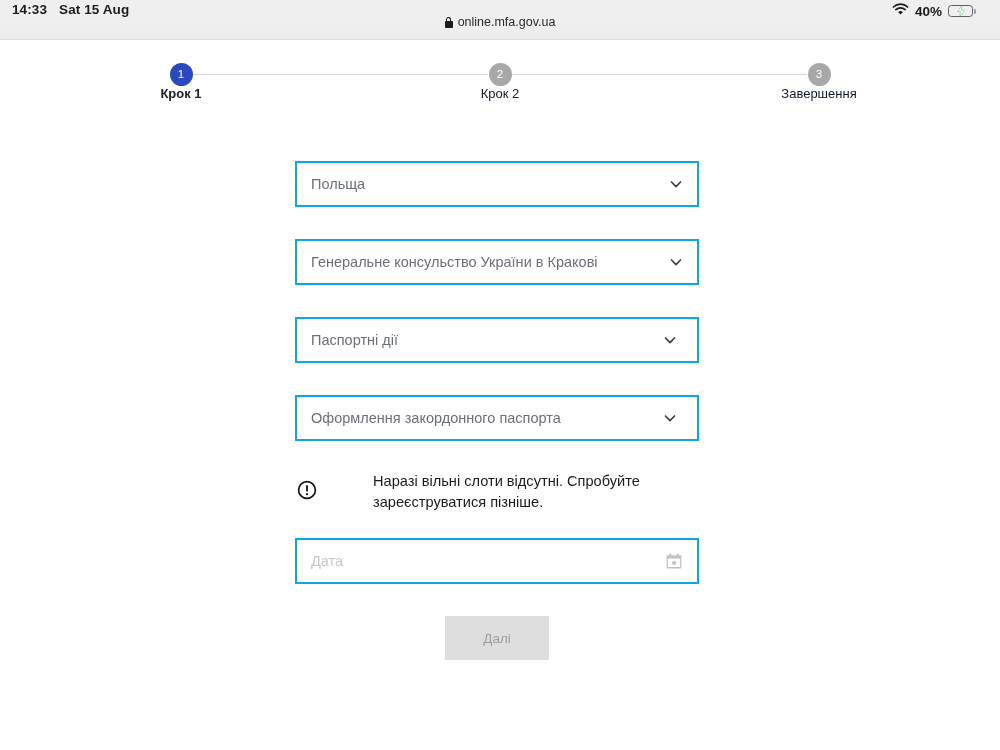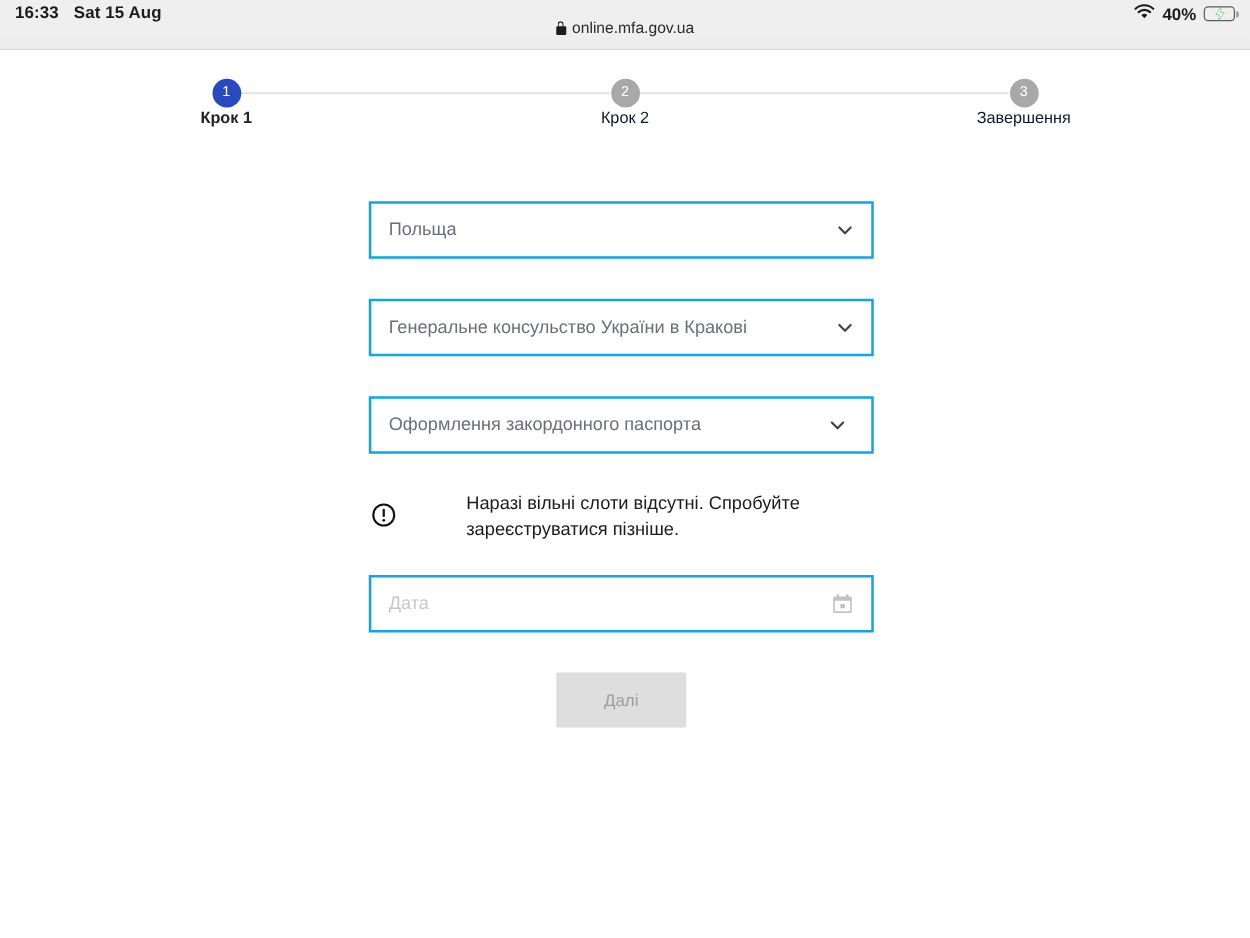--- a/index.html
+++ b/index.html
@@ -70,21 +70,21 @@
     top: 0; left: 1.6px;
     width: 4.8px; height: 5px;
     border: 1.4px solid #1c1c1e;
     border-bottom: none;
     border-radius: 3px 3px 0 0;
     box-sizing: border-box;
   }
 
   .sb-right {
     position: absolute;
-    right: 12px;
+    right: 27px;
     top: 3px;
     display: flex;
     align-items: center;
     gap: 6px;
     font-size: 13.5px;
     font-weight: bold;
     color: #1c1c1e;
   }
   .wifi-icon { display: block; }
   .battery {
@@ -263,21 +263,21 @@
     align-items: center;
     justify-content: center;
     cursor: default;
   }
 </style>
 </head>
 <body>
 
 <div class="statusbar">
   <div class="sb-left">
-    <span class="sb-time">16:33</span>
+    <span class="sb-time">14:33</span>
     <span class="sb-date">Sat 15 Aug</span>
   </div>
 
   <div class="sb-url">
     <span class="lock-icon">
       <span class="shackle"></span>
         <span class="body"></span>
     </span>
     <span>online.mfa.gov.ua</span>
   </div>
@@ -335,20 +335,28 @@
 
     <div class="field">
       <span class="value">Генеральне консульство України в Кракові</span>
       <span class="chev">
         <svg viewBox="0 0 14 14" width="14" height="14">
           <path d="M2.5 5 L7 9.6 L11.5 5" stroke="#3d4250" stroke-width="1.7" fill="none" stroke-linecap="round" stroke-linejoin="round"></path>
         </svg>
       </span>
     </div>
 
+    <div class="field">
+      <span class="value">Паспортні дії</span>
+      <span class="chev inset">
+        <svg viewBox="0 0 14 14" width="14" height="14">
+          <path d="M2.5 5 L7 9.6 L11.5 5" stroke="#3d4250" stroke-width="1.7" fill="none" stroke-linecap="round" stroke-linejoin="round"></path>
+        </svg>
+      </span>
+    </div>
 
     <div class="field">
       <span class="value">Оформлення закордонного паспорта</span>
       <span class="chev inset">
         <svg viewBox="0 0 14 14" width="14" height="14">
           <path d="M2.5 5 L7 9.6 L11.5 5" stroke="#3d4250" stroke-width="1.7" fill="none" stroke-linecap="round" stroke-linejoin="round"></path>
         </svg>
       </span>
     </div>
 

